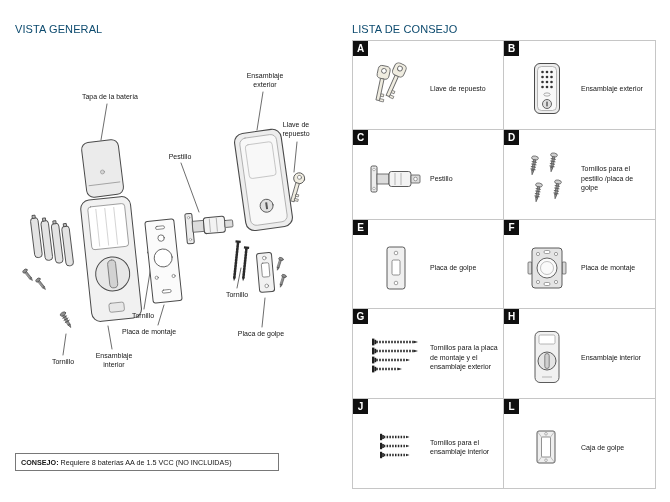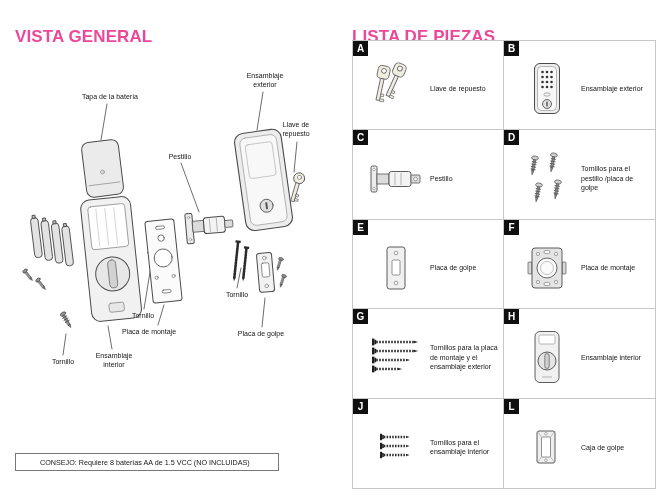--- a/index.html
+++ b/index.html
@@ -1,35 +1,35 @@
 <!DOCTYPE html>
 <html><head>
 <meta charset="utf-8">
 <style>
   html,body{margin:0;padding:0;}
   body{
     width:670px;height:502px;background:#ffffff;position:relative;overflow:hidden;
     font-family:"Liberation Sans","DejaVu Sans",sans-serif;color:#111;
     -webkit-font-smoothing:antialiased;
   }
-  .sec-title{position:absolute;font-size:17px;font-weight:bold;letter-spacing:.1px;color:#ec4899;}
+  .sec-title{position:absolute;font-size:11px;font-weight:normal;letter-spacing:.1px;color:#0c4a6e;}
   #left-title{left:15px;top:16px;}
   #right-title{left:352px;top:16px;}
 
   
   .diagram{position:absolute;inset:0;}
   .diagram svg{position:absolute;left:0;top:0;}
   .lbl{position:absolute;font-size:7px;line-height:1.3;text-align:center;color:#151515;}
 
   .tip{
     position:absolute;left:15px;top:453px;width:252px;
     border:1px solid #787878;padding:4px 5px 3px 5px;
     font-size:7.2px;color:#151515;background:#fff;white-space:nowrap;
   }
-  .tip b{font-weight:normal;margin-left:19px;}
+  .tip b{font-weight:bold;}
 
   
   .grid{
     position:absolute;left:352px;top:40px;width:302px;height:447px;
     display:grid;grid-template-columns:1fr 1fr;grid-template-rows:repeat(5,1fr);
     border:1px solid #c6c6c6;background:#fff;
   }
   .cell{
     position:relative;border-right:1px solid #c6c6c6;border-bottom:1px solid #c6c6c6;
     display:flex;align-items:center;padding:14px 4px 6px 14px;
@@ -196,21 +196,21 @@
   <div class="lbl" style="left:116px;top:327px;width:66px;">Placa de montaje</div>
   <div class="lbl" style="left:230px;top:329px;width:62px;">Placa de golpe</div>
   <div class="lbl" style="left:44px;top:357px;width:38px;">Tornillo</div>
   <div class="lbl" style="left:88px;top:351px;width:52px;">Ensamblaje interior</div>
 </div>
 
 <div class="tip">
   <b>CONSEJO:</b><span> Requiere 8 baterías AA de 1.5 VCC (NO INCLUIDAS)</span>
 </div>
 
-<h1 class="sec-title" id="right-title">LISTA DE PIEZAS</h1>
+<h1 class="sec-title" id="right-title">LISTA DE CONSEJO</h1>
 
 <div class="grid">
 
   <div class="cell">
     <div class="badge">A</div>
     <div class="icon">
       <svg width="44" height="58" viewBox="0 0 44 58">
         <g transform="translate(11,6) rotate(12)" fill="#efece0" stroke="#6a6a6a" stroke-width="0.9">
           <rect x="-6" y="0" width="12" height="13" rx="4"></rect>
             <circle cx="0" cy="5" r="2.4" fill="#fff"></circle>

